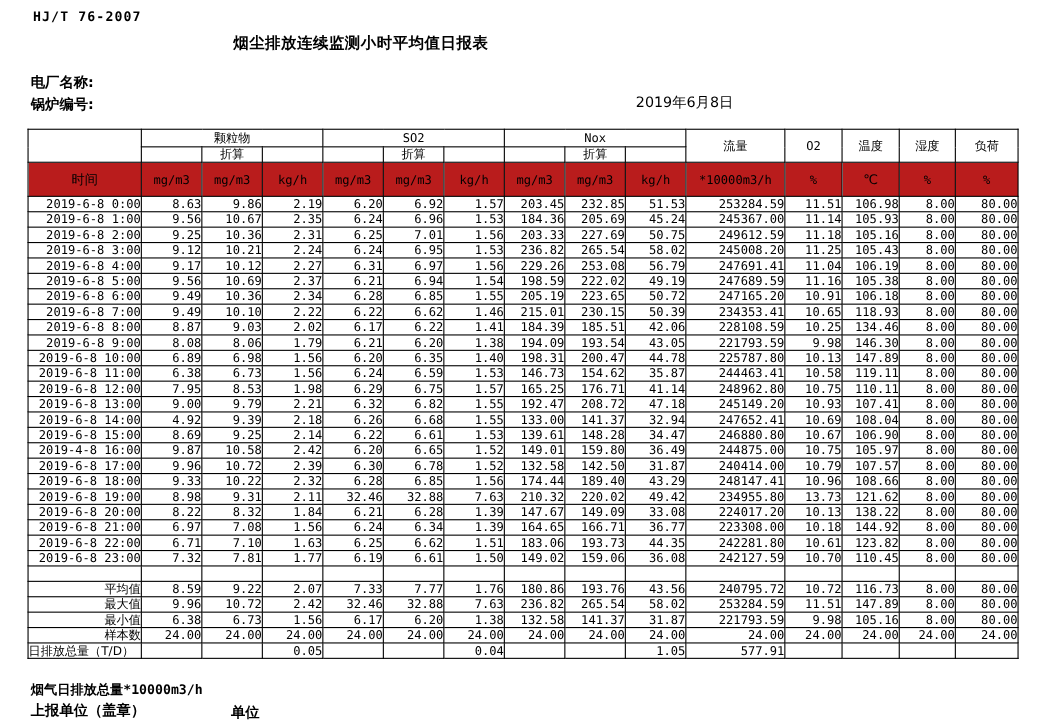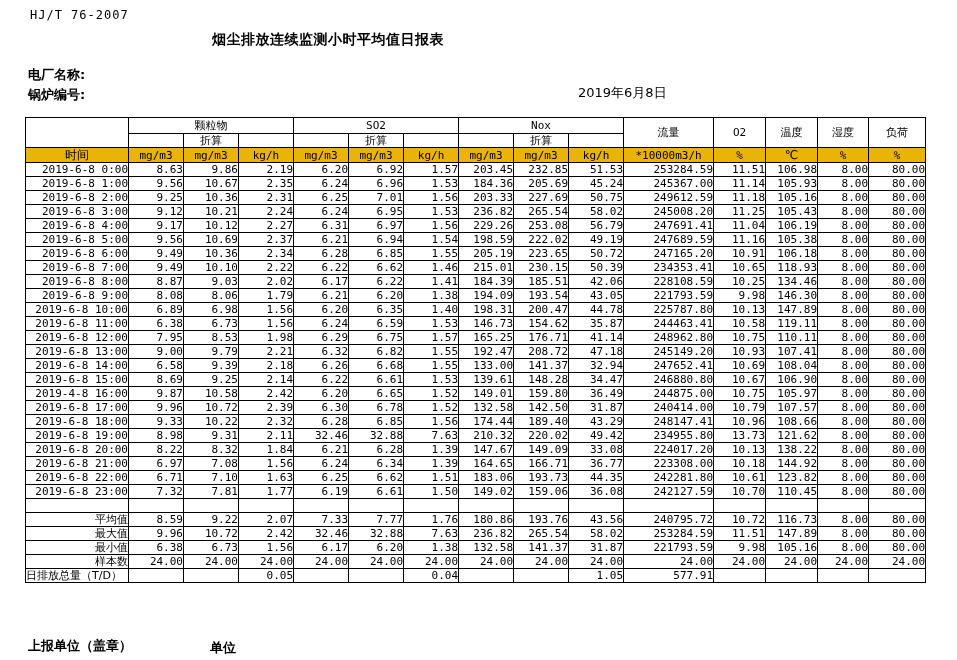--- a/index.html
+++ b/index.html
@@ -1,34 +1,34 @@
 <!DOCTYPE html>
 <html><head>
 <meta charset="utf-8">
 <style>
   * { box-sizing: border-box; }
   html,body { margin:0; padding:0; background:#fff; }
   body { width:957px; height:660px; font-family:"DejaVu Sans", sans-serif; color:#000; }
   .doc { position:relative; width:957px; height:660px; background:#fff; overflow:hidden; }
 
   .standard { position:absolute; left:30px; top:8px; font-family:"DejaVu Sans Mono", monospace;
-              font-weight:normal; font-size:12px; letter-spacing:1px; }
+              font-weight:bold; font-size:12px; letter-spacing:1px; }
   .title { position:absolute; left:212px; top:31px; font-weight:bold; font-size:14px; letter-spacing:0.5px;text-align:center; }
   .plant-label  { position:absolute; left:28px; top:66px; font-weight:bold; font-size:13px; }
   .boiler-label { position:absolute; left:28px; top:86px; font-weight:bold; font-size:13px; }
   .report-date  { position:absolute; left:578px; top:84px; font-size:13px; }
 
   table.report { position:absolute; left:25px; top:117px; width:900px;
                  border-collapse:collapse; table-layout:fixed;padding-left:32px; }
   table.report td { border:1px solid #000; padding:0; height:14px; line-height:13px;
                     font-size:11px; overflow:hidden; white-space:nowrap; }
   thead td { text-align:center; font-size:12px; }
   thead tr.grp-row td { height:16px; }
   thead tr.sub-row td { height:14px; }
-  tr.unit-row td { background:#eab308; text-align:center; height:15px;
+  tr.unit-row td { background:#b91c1c; text-align:center; height:31px;
                    font-family:"DejaVu Sans Mono", monospace; font-size:11px; }
   tr.unit-row td.cjk { font-family:"DejaVu Sans", sans-serif; font-size:12px; }
   td.c-num  { font-family:"DejaVu Sans Mono", monospace; text-align:right; padding-right:6px; }
   td.c-time { font-family:"DejaVu Sans Mono", monospace; text-align:right; padding-right:3px; }
   td.lbl    { font-family:"DejaVu Sans", sans-serif; font-size:12px; text-align:right; padding-right:3px; }
   td.lbl-left { font-family:"DejaVu Sans", sans-serif; font-size:11.5px; text-align:left;
                 padding-left:1px; padding-right:0;margin-top:22px; }
   .grp-label { font-family:"DejaVu Sans Mono", monospace; font-size:11px; }
 
   .footer-line1 { position:absolute; left:28px; top:619px; font-weight:bold; font-size:13px; }
@@ -340,21 +340,21 @@
           <td class="c-num">208.72</td>
           <td class="c-num">47.18</td>
           <td class="c-num">245149.20</td>
           <td class="c-num">10.93</td>
           <td class="c-num">107.41</td>
           <td class="c-num">8.00</td>
           <td class="c-num">80.00</td>
         </tr>
         <tr>
           <td class="c-time">2019-6-8 14:00</td>
-          <td class="c-num">6.58</td>
+          <td class="c-num">4.92</td>
           <td class="c-num">9.39</td>
           <td class="c-num">2.18</td>
           <td class="c-num">6.26</td>
           <td class="c-num">6.68</td>
           <td class="c-num">1.55</td>
           <td class="c-num">133.00</td>
           <td class="c-num">141.37</td>
           <td class="c-num">32.94</td>
           <td class="c-num">247652.41</td>
           <td class="c-num">10.69</td>
@@ -613,16 +613,17 @@
           <td class="c-num">1.05</td>
           <td class="c-num">577.91</td>
           <td class="c-num"></td>
           <td class="c-num"></td>
           <td class="c-num"></td>
           <td class="c-num"></td>
         </tr>
       </tbody>
   </table>
 
+  <div class="footer-line1"><span class="mono">烟气日排放总量*10000m3/h</span></div>
   <div class="footer-line2">上报单位（盖章）</div>
   <div class="footer-unit">单位</div>
 
 </div>
 
 </body></html>

